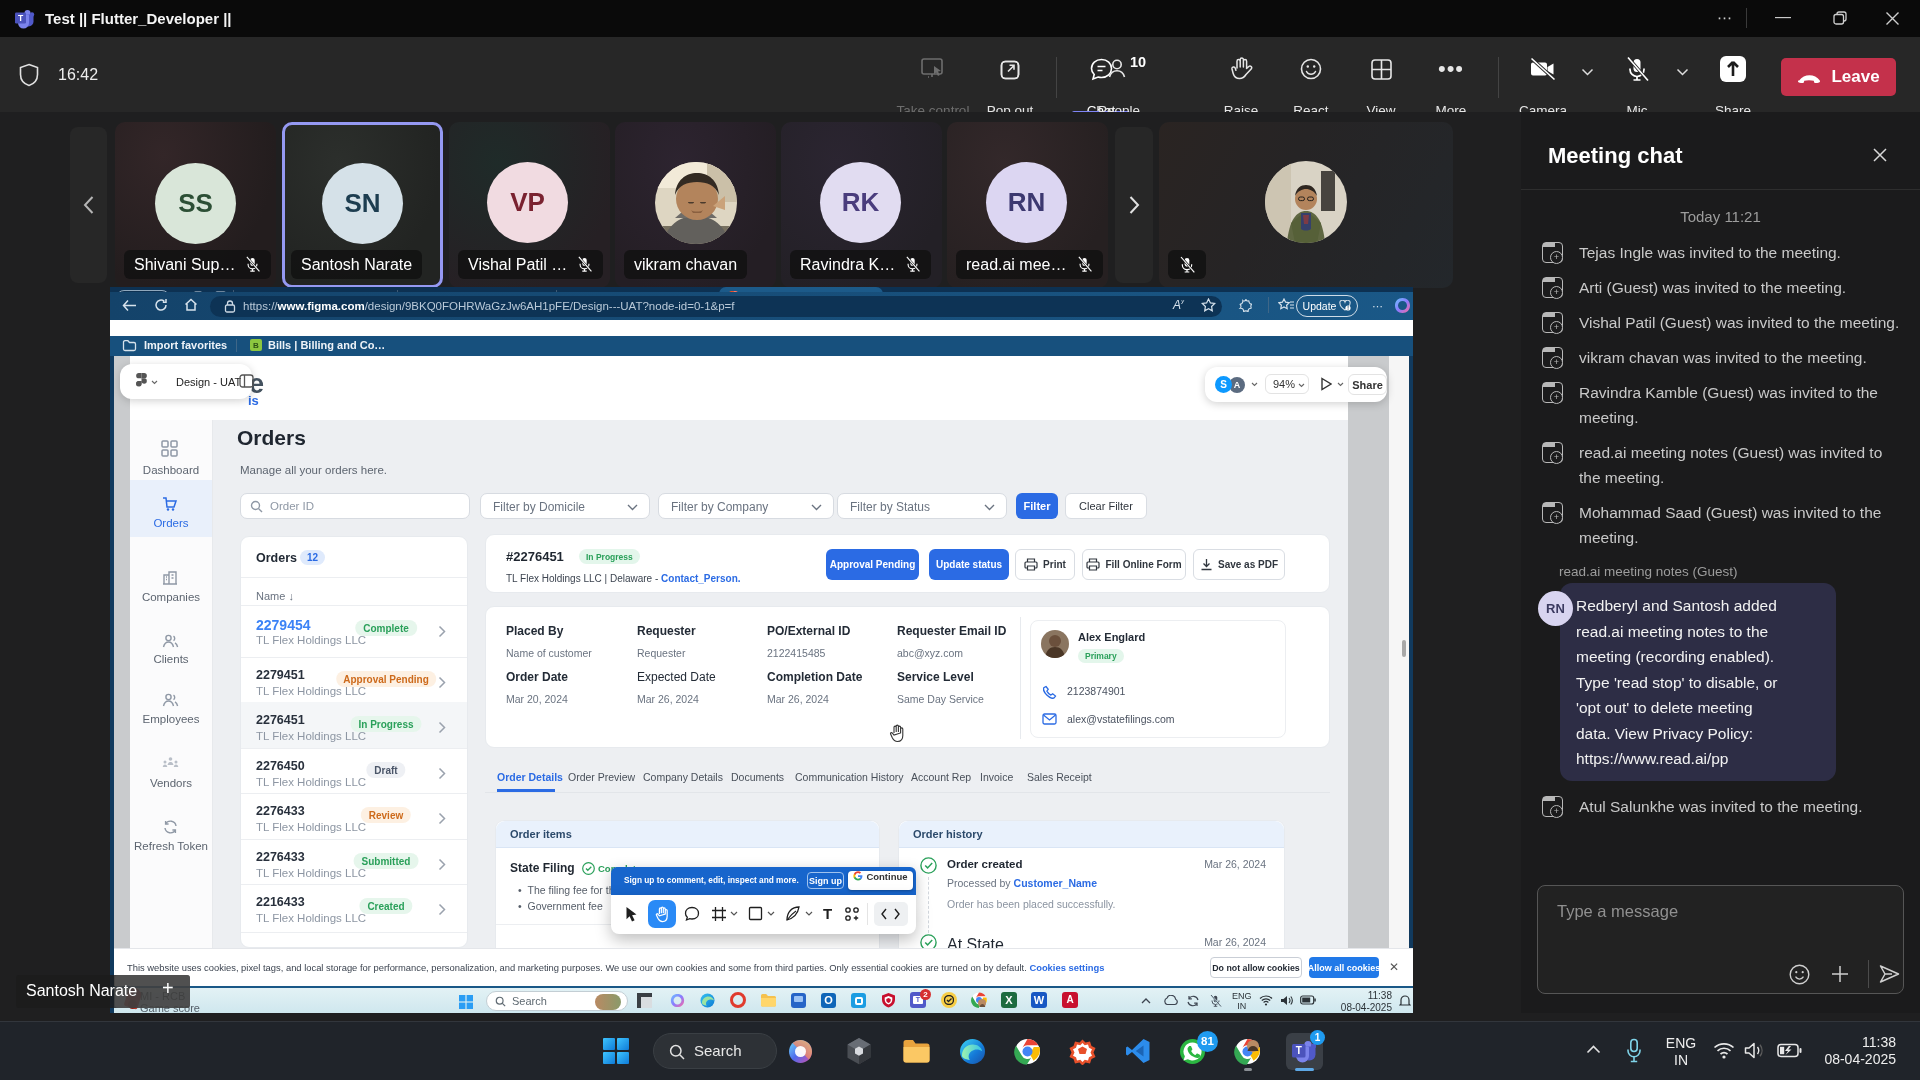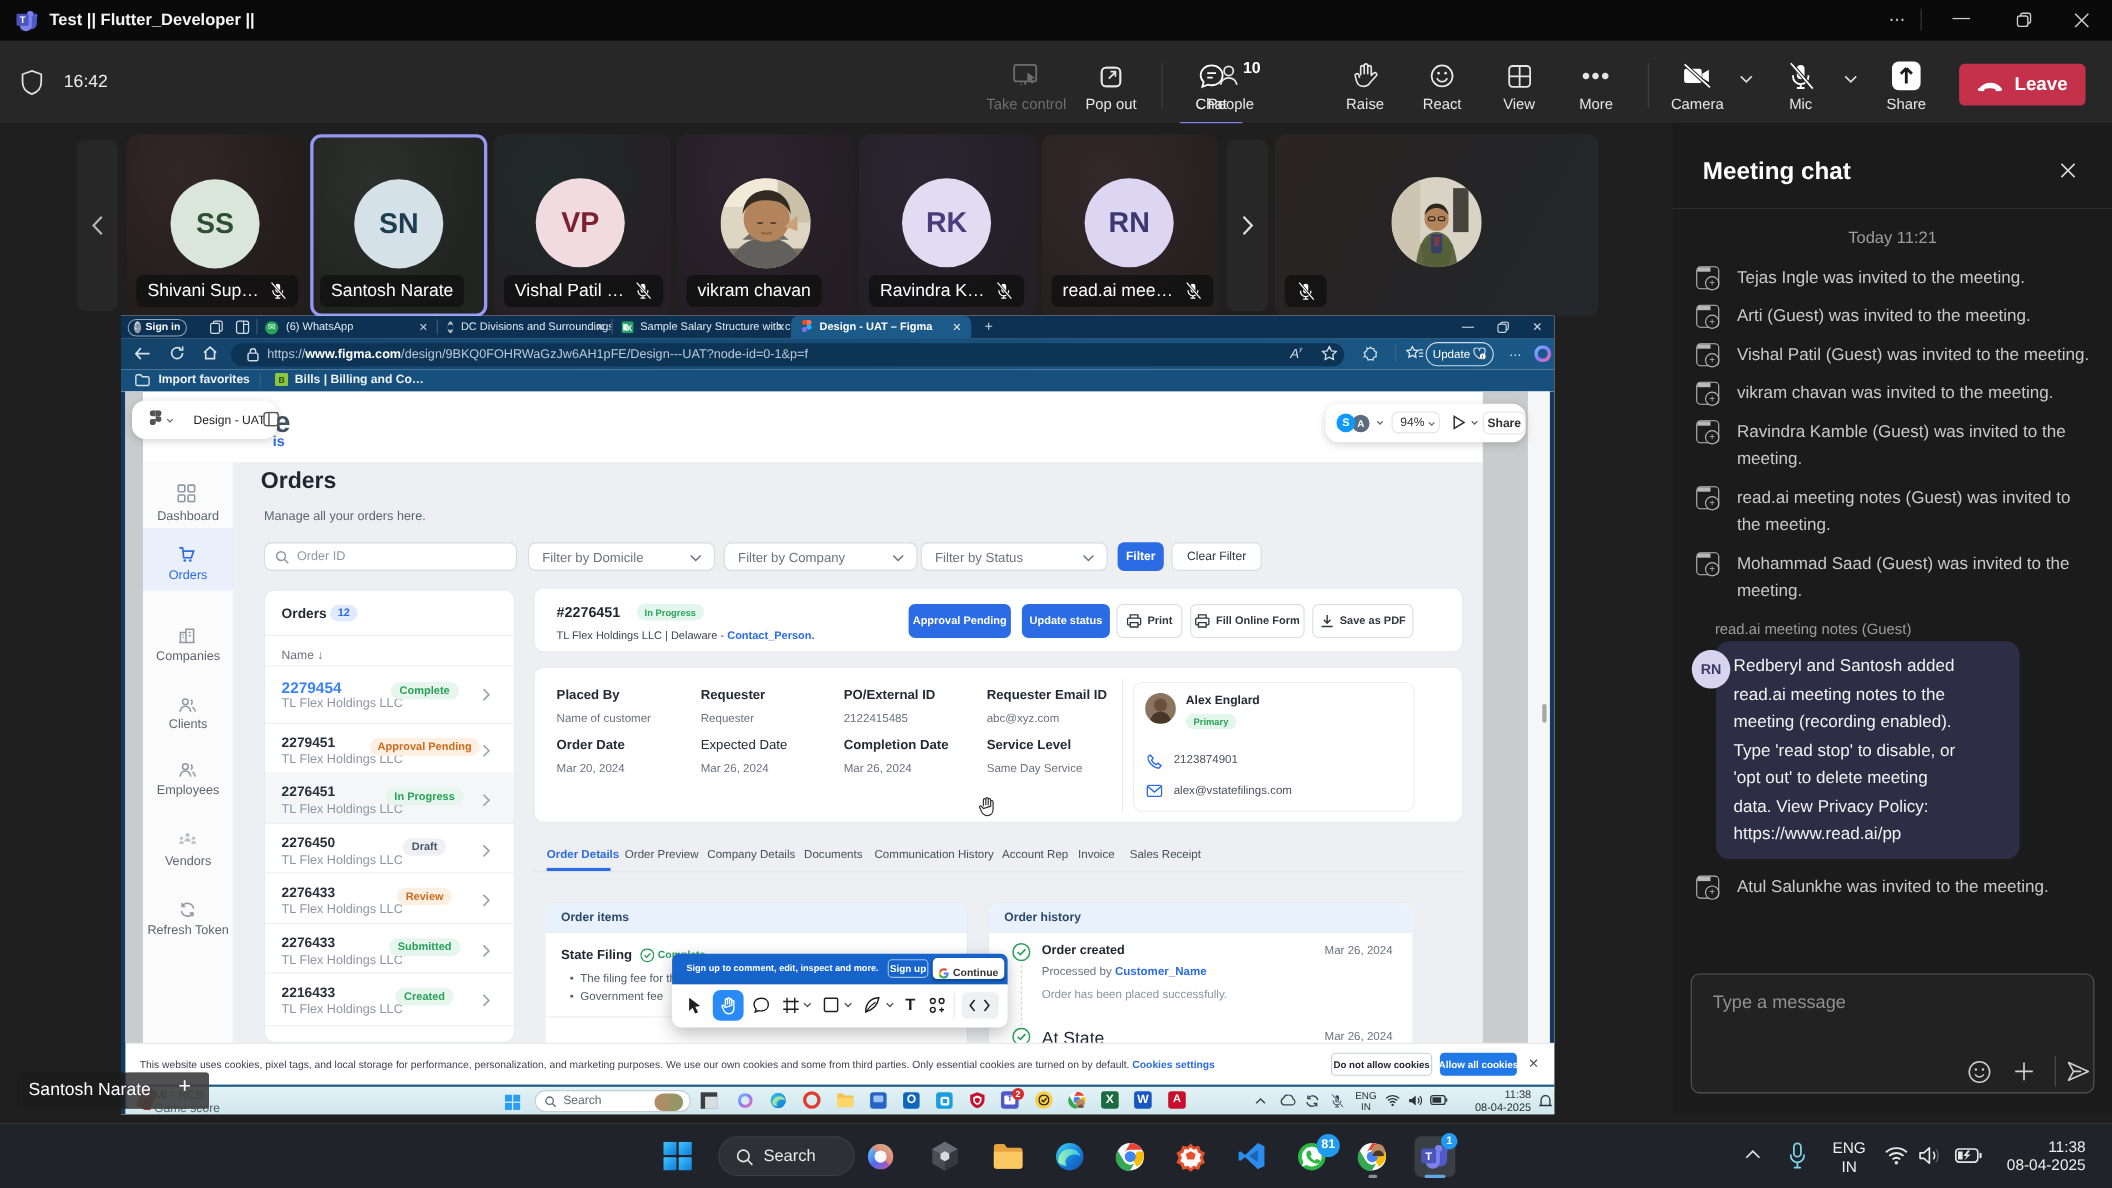--- a/index.html
+++ b/index.html
@@ -8,31 +8,31 @@
 .abs{position:absolute}
 #root{position:absolute;left:0;top:0;width:1920px;height:1080px;background:#161616}
 
 #titlebar{left:0;top:0;width:1920px;height:37px;background:#0a0a0a;color:#fff}
 #title-text{left:45px;top:10px;font-size:15px;font-weight:bold;color:#f5f5f5}
 .winctl{color:#cfcfcf;font-size:15px}
 
 #toolbar{left:0;top:37px;width:1920px;height:75px;background:#272727}
 .tbtn{position:absolute;top:17px;text-align:center;color:#e6e6e6;font-size:13.5px}
 .tbtn .ic{position:relative;height:30px;display:flex;align-items:center;justify-content:center}
-.tbtn .lb{margin-top:3px}
+.tbtn .lb{margin-top:19px}
 .vsep{position:absolute;width:1px;background:#444}
 
 .tile{position:absolute;top:122px;height:166px;border-radius:10px;overflow:hidden}
 .avatar{position:absolute;border-radius:50%;display:flex;align-items:center;justify-content:center;font-weight:bold}
 .nametag{position:absolute;left:9px;bottom:9px;height:29px;background:rgba(16,16,16,.8);border-radius:6px;color:#fff;font-size:16px;display:flex;align-items:center;padding:0 10px;white-space:nowrap}
 .navbtn{position:absolute;top:127px;height:156px;width:37px;background:#272727;border-radius:8px;color:#b5b5b5;display:flex;align-items:center;justify-content:center}
 
 #browser{left:110px;top:287px;width:1303px;height:726px;background:#fff;overflow:hidden}
 #tabbar{position:absolute;left:0;top:0;width:1303px;height:21px;background:#0d3152;color:#e8eef5}
-#addrbar{position:absolute;left:0;top:21px;width:1303px;height:28px;background:linear-gradient(90deg,#14436a,#1a5887)}
+#addrbar{position:absolute;left:0;top:5px;width:1303px;height:28px;background:linear-gradient(90deg,#14436a,#1a5887)}
 #bookbar{position:absolute;left:0;top:49px;width:1303px;height:20px;background:#17507d;color:#e8eef5}
 .tab{position:absolute;top:0;height:21px;display:flex;align-items:center;font-size:10px;color:#dfe9f2;white-space:nowrap;overflow:hidden}
 #canvas{position:absolute;left:0;top:69px;width:1303px;height:657px;background:#fff}
 
 .card{position:absolute;background:#fff;border:1px solid #e7eaee;border-radius:9px}
 .badge{display:inline-block;border-radius:10px;font-weight:bold}
 .bluebtn{position:absolute;background:#2b6be4;color:#fff;border-radius:6px;font-size:10px;font-weight:bold;display:flex;align-items:center;justify-content:center;white-space:nowrap}
 .outbtn{position:absolute;background:#fff;border:1px solid #d9dde3;color:#30363e;border-radius:6px;font-size:10px;font-weight:bold;display:flex;align-items:center;justify-content:center;gap:5px;white-space:nowrap}
 
 #chat{left:1521px;top:112px;width:399px;height:901px;background:#1b1b1c;color:#d8d8d8}
@@ -695,21 +695,21 @@
             <circle cx="8.5" cy="8.5" r="7.6" fill="none" stroke="#2aa05a" stroke-width="1.4"></circle>
             <path d="M5.2 8.5l2.4 2.4 4.6-4.8" fill="none" stroke="#2aa05a" stroke-width="1.5"></path>
           </svg>
         <div class="abs" style="left:48px;top:115px;font-size:16px;font-weight:normal;color:#1f2630">At State</div>
         <div class="abs" style="right:18px;top:115px;font-size:10.5px;color:#6a7380">Mar 26, 2024</div>
       </div>
 
       <div class="abs" style="left:501px;top:511px;width:305px;height:28px;background:#1765cc;border-radius:6px 6px 0 0;box-shadow:0 4px 14px rgba(0,0,0,.25)">
         <div class="abs" style="left:13px;top:8px;font-size:8.3px;font-weight:bold;color:#fff;white-space:nowrap">Sign up to comment, edit, inspect and more.</div>
         <div class="abs" style="left:196px;top:5px;width:37px;height:17px;border:1px solid #9fc2ee;border-radius:4px;color:#fff;font-size:9px;font-weight:bold;display:flex;align-items:center;justify-content:center;white-space:nowrap">Sign up</div>
-        <div class="abs" style="left:237px;top:4px;width:65px;height:19px;background:#fff;border-radius:4px;display:flex;align-items:flex-end;justify-content:center;gap:3px;box-shadow:0 1px 3px rgba(0,0,0,.3)">
+        <div class="abs" style="left:237px;top:4px;width:65px;height:19px;background:#fff;border-radius:4px;display:flex;align-items:flex-start;justify-content:center;gap:3px;box-shadow:0 1px 3px rgba(0,0,0,.3)">
           <svg width="10" height="10" viewBox="0 0 48 48">
               <path fill="#4285F4" d="M45.1 24.5c0-1.6-.1-3.1-.4-4.5H24v8.5h11.8c-.5 2.8-2.1 5.1-4.4 6.7v5.5h7.1c4.2-3.8 6.6-9.5 6.6-16.2z"></path>
               <path fill="#34A853" d="M24 46c6 0 11-2 14.6-5.3l-7.1-5.5c-2 1.3-4.5 2.1-7.5 2.1-5.8 0-10.7-3.9-12.4-9.2H4.2v5.7C7.8 41 15.3 46 24 46z"></path>
               <path fill="#FBBC05" d="M11.6 28.1a13.2 13.2 0 0 1 0-8.4V14H4.2a22 22 0 0 0 0 19.8z"></path>
               <path fill="#EA4335" d="M24 9.7c3.3 0 6.2 1.1 8.5 3.3l6.3-6.3C35 3.2 30 1 24 1 15.3 1 7.8 6 4.2 14l7.4 5.7C13.3 13.6 18.2 9.7 24 9.7z"></path>
             </svg>
           <span style="font-size:9.5px;font-weight:bold;color:#333;white-space:nowrap">Continue</span>
         </div>
       </div>
       <div class="abs" style="left:501px;top:539px;width:305px;height:39px;background:#fff;border-radius:0 0 8px 8px;box-shadow:0 6px 16px rgba(0,0,0,.25)">

